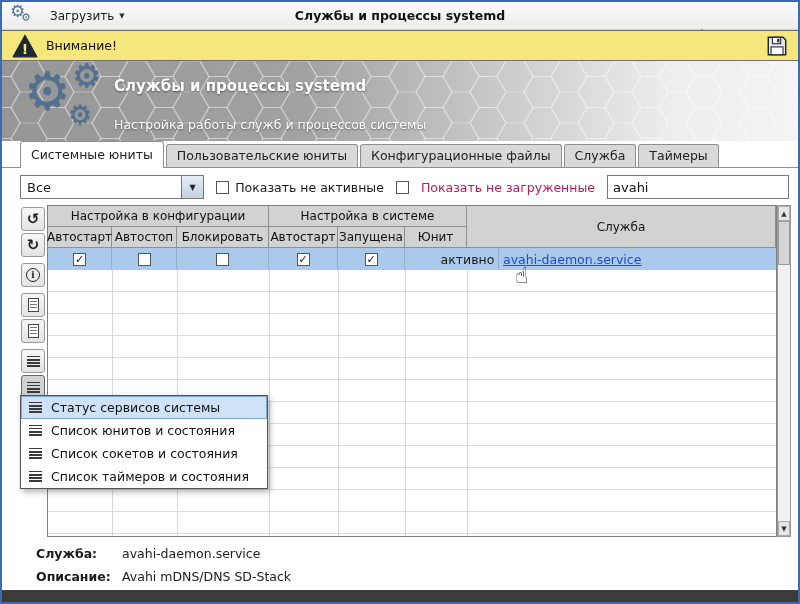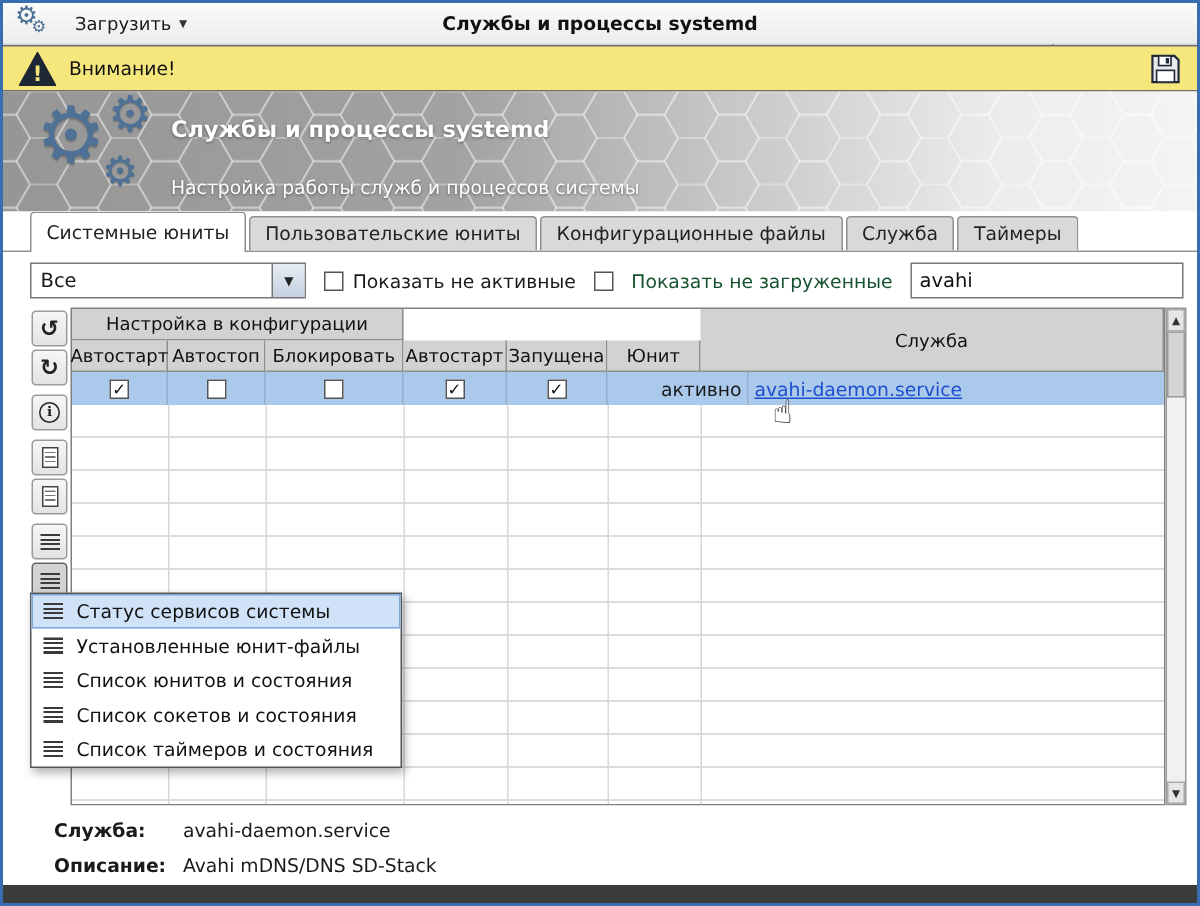--- a/index.html
+++ b/index.html
@@ -50,21 +50,21 @@
 
   
   .filterbar{position:absolute;left:0;top:167px;right:0;height:36px;display:flex;align-items:center;
     padding:0 9px 0 18px;gap:12px;background:#fff;box-sizing:border-box;}
   .combo{width:217px;height:24px;border:1px solid #767676;box-sizing:border-box;display:flex;align-items:center;background:#fff;}
   .combo-val{flex:1;padding-left:6px;font-size:13px;}
   .combo-btn{width:21px;height:100%;display:flex;align-items:center;justify-content:center;
     background:linear-gradient(#e7edf5,#c4d0e0);border-left:1px solid #767676;}
   .arr{font-size:8px;color:#222;}
   .cbl{display:flex;align-items:center;gap:6px;font-size:12.5px;white-space:nowrap;}
-  .cbl.disabled{color:#14532d;gap:12px;}
+  .cbl.disabled{color:#be185d;gap:12px;}
   .cb{width:13px;height:13px;border:1px solid #555;background:#fff;display:inline-flex;align-items:center;justify-content:center;
     font-size:11px;line-height:1;color:#111;box-sizing:border-box;flex:none;}
   .cb.checked::after{content:"✓";}
   .search{margin-left:auto;width:200px;height:24px;border:1px solid #767676;box-sizing:border-box;padding:0 5px;
     font-family:inherit;font-size:13px;color:#111;}
 
   
   .main{position:absolute;left:18px;top:203px;width:771px;height:332px;}
   .toolbar{position:absolute;left:0;top:0;width:27px;height:100%;}
   .tbtn{position:absolute;left:1px;width:24px;height:24px;border:1px solid #9a9a9a;border-radius:3px;
@@ -239,20 +239,21 @@
       <div class="tbtn" style="top:144px">
           <span class="list-ic"></span>
         </div>
       <div class="tbtn pressed" style="top:170px">
           <span class="list-ic"></span>
         </div>
     </div>
 
     <div class="grid">
       <div class="hcell hc-g1">Настройка в конфигурации</div>
+      <div class="hcell hc-g2">Настройка в системе</div>
       <div class="hcell hc-svc">Служба</div>
       <div class="hcell hc-0">Автостарт</div>
       <div class="hcell hc-1">Автостоп</div>
       <div class="hcell hc-2">Блокировать</div>
       <div class="hcell hc-3">Автостарт</div>
       <div class="hcell hc-4">Запущена</div>
       <div class="hcell hc-5">Юнит</div>
 
       <div class="drow">
         <div class="dcell dc0">
@@ -287,24 +288,20 @@
 
     <span class="cursor">☝</span>
 
     <div class="menu">
       <div class="mitem selected">
         <span class="list-ic"></span>
         <span>Статус сервисов системы</span>
       </div>
       <div class="mitem">
         <span class="list-ic"></span>
-        <span>Установленные юнит-файлы</span>
-      </div>
-      <div class="mitem">
-        <span class="list-ic"></span>
         <span>Список юнитов и состояния</span>
       </div>
       <div class="mitem">
         <span class="list-ic"></span>
         <span>Список сокетов и состояния</span>
       </div>
       <div class="mitem">
         <span class="list-ic"></span>
         <span>Список таймеров и состояния</span>
       </div>

